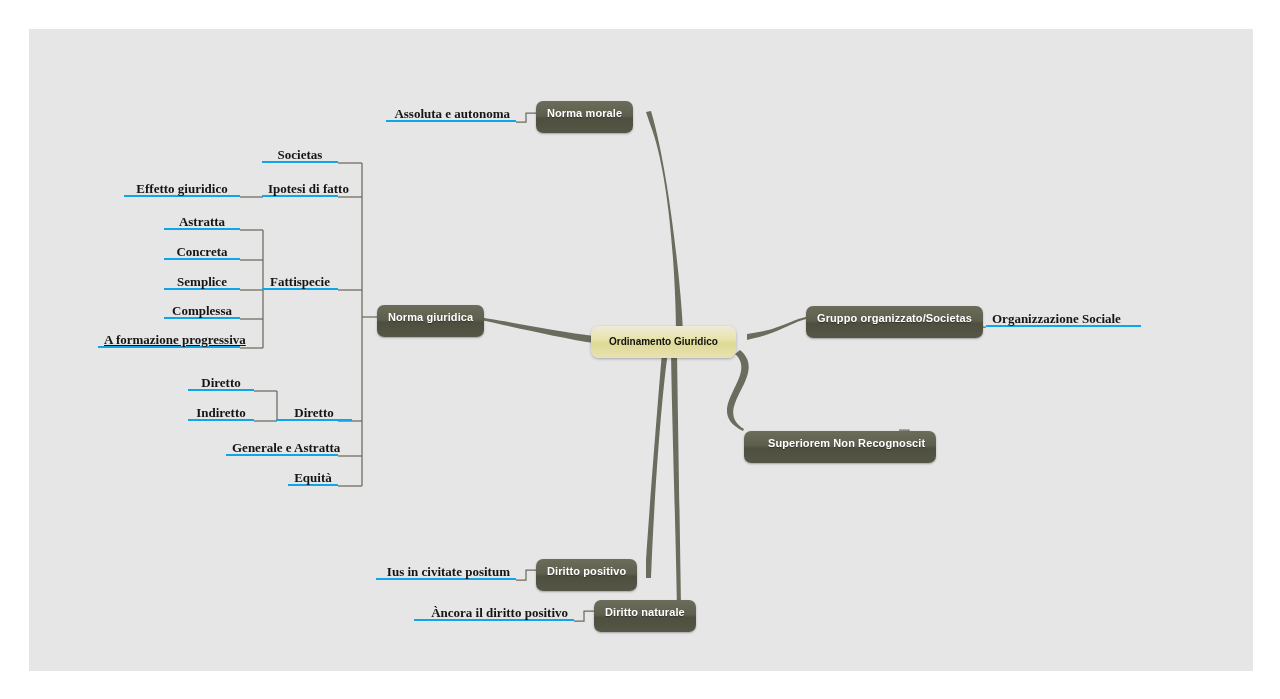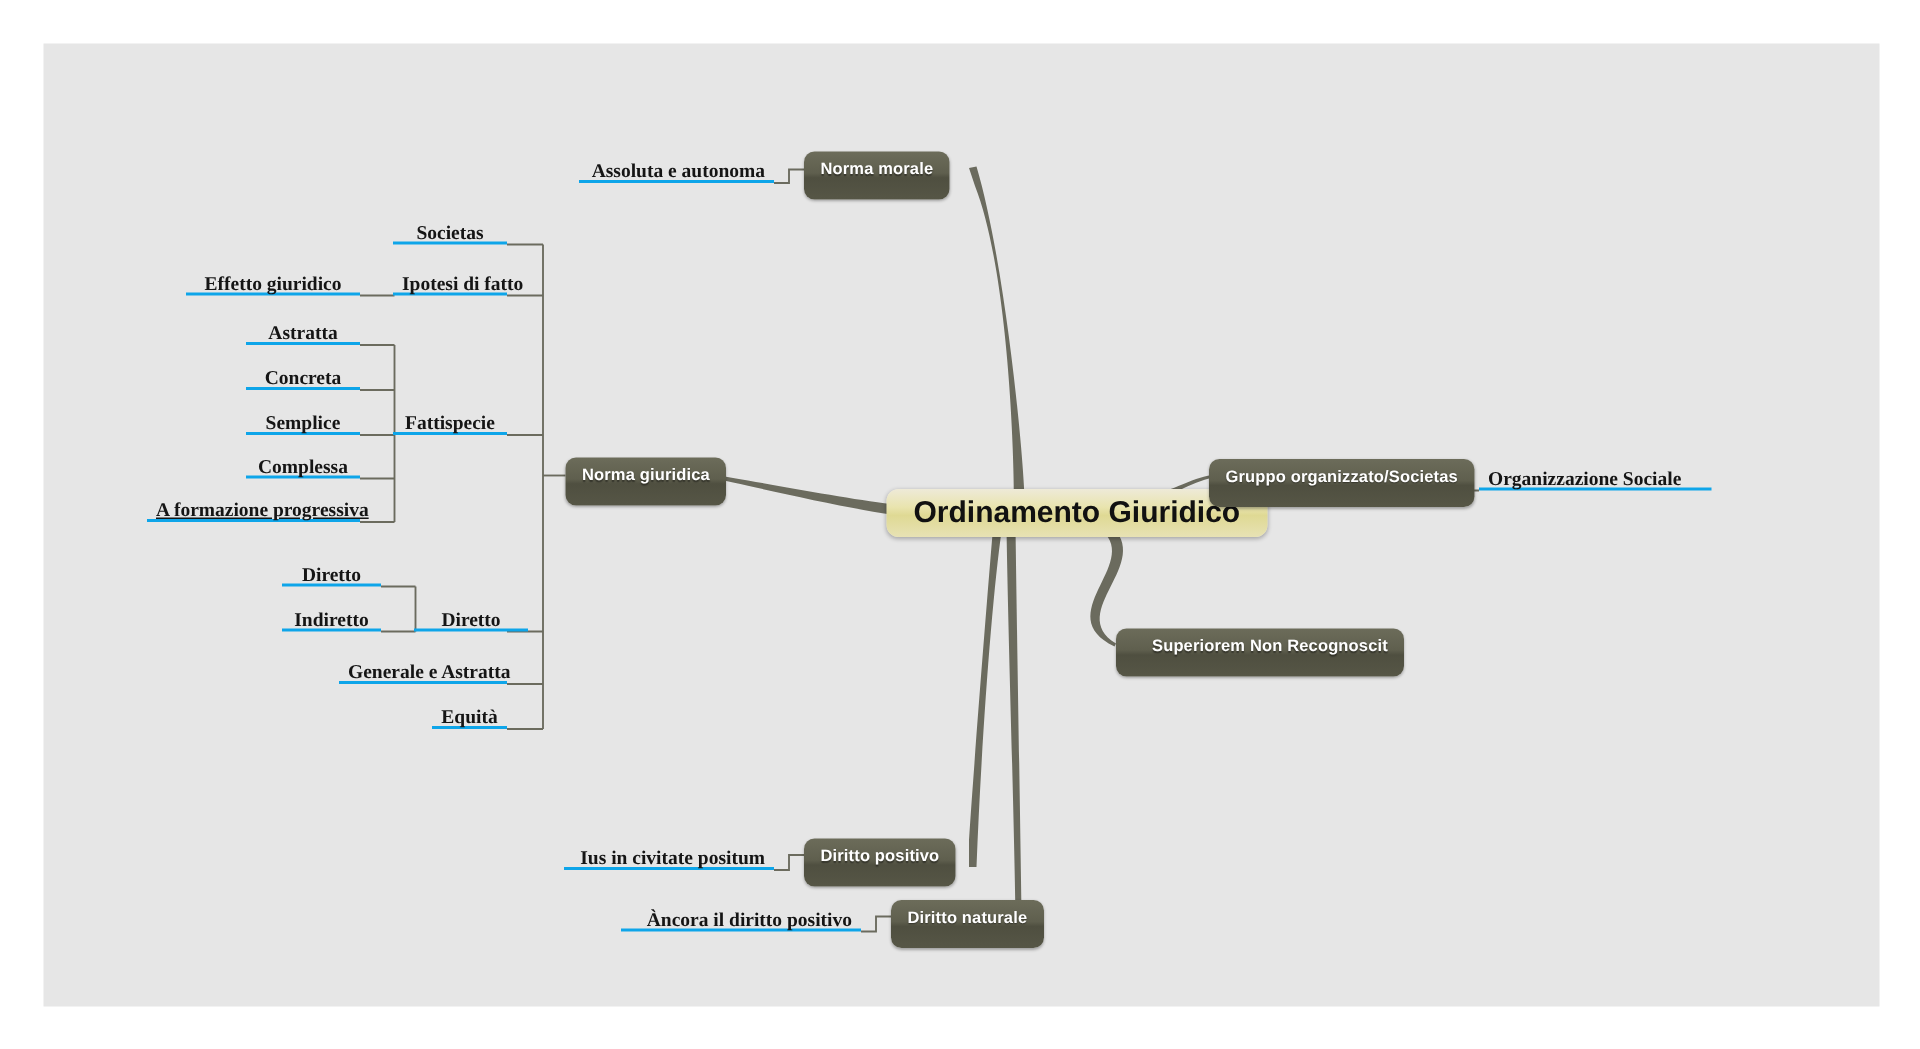--- a/index.html
+++ b/index.html
@@ -57,21 +57,21 @@
     box-shadow: 0 1px 2px rgba(0,0,0,0.30);
     text-shadow: 0 1px 1px rgba(0,0,0,0.45);
   }
   
   .root-box {
     background: linear-gradient(to bottom, #eeead8 0%, #e9e4ae 38%, #dfd994 55%, #e7e2b4 100%);
     border-radius: 8px;
     color: #111111;
     font-family: "Liberation Sans", sans-serif;
     font-weight: bold;
-    font-size: 20px;
+    font-size: 10px;
     text-align: center;
     line-height: 32px;
     height: 32px;
     padding: 0 18px;
     box-shadow: 0 1px 3px rgba(0,0,0,0.28);
   }
   
   .leaf {
     color: #151515;
     font-family: "Liberation Serif", serif;
@@ -193,21 +193,21 @@
   <div class="node leaf" style="left:188px; top:374px; width:66px;">Diretto</div>
   <div class="node leaf" style="left:188px; top:404px; width:66px;">Indiretto</div>
 
   <div class="node leaf" style="left:226px; top:439px; width:112px;">Generale e Astratta</div>
 
   <div class="node leaf" style="left:288px; top:469px; width:50px;">Equità</div>
 
   <div class="node box" style="left:806px; top:306px;">Gruppo organizzato/Societas</div>
   <div class="node leaf align-left" style="left:986px; top:310px; width:155px;">Organizzazione Sociale</div>
 
-  <div class="node box" style="left:744px; top:419px;padding-left:24px;">Superiorem Non Recognoscit</div>
+  <div class="node box" style="left:744px; top:431px;padding-left:24px;">Superiorem Non Recognoscit</div>
 
   <div class="node box" style="left:536px; top:559px;">Diritto positivo</div>
   <div class="node leaf align-right" style="left:376px; top:563px; width:140px;">Ius in civitate positum</div>
 
   <div class="node box" style="left:594px; top:600px;">Diritto naturale</div>
   <div class="node leaf align-right" style="left:414px; top:604px; width:160px;">Àncora il diritto positivo</div>
 
 </div>
 
 </body></html>

